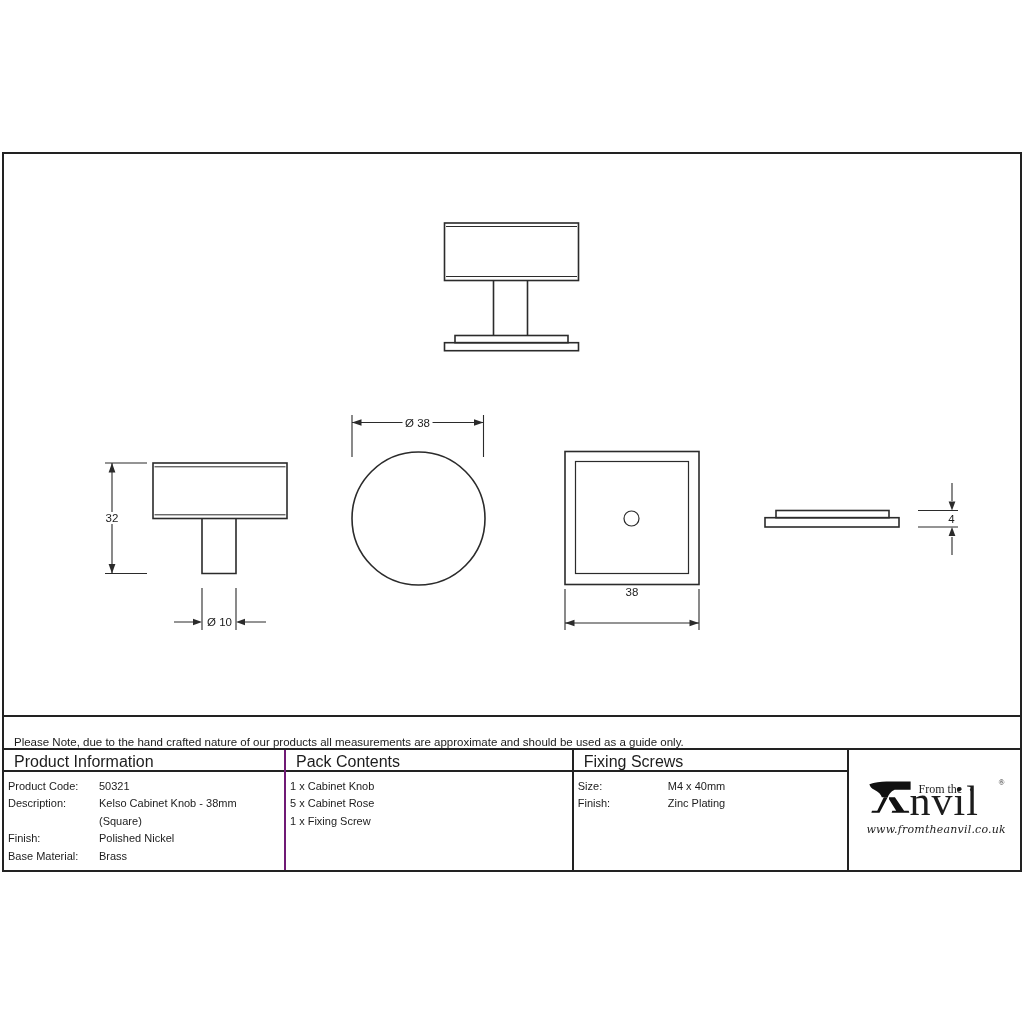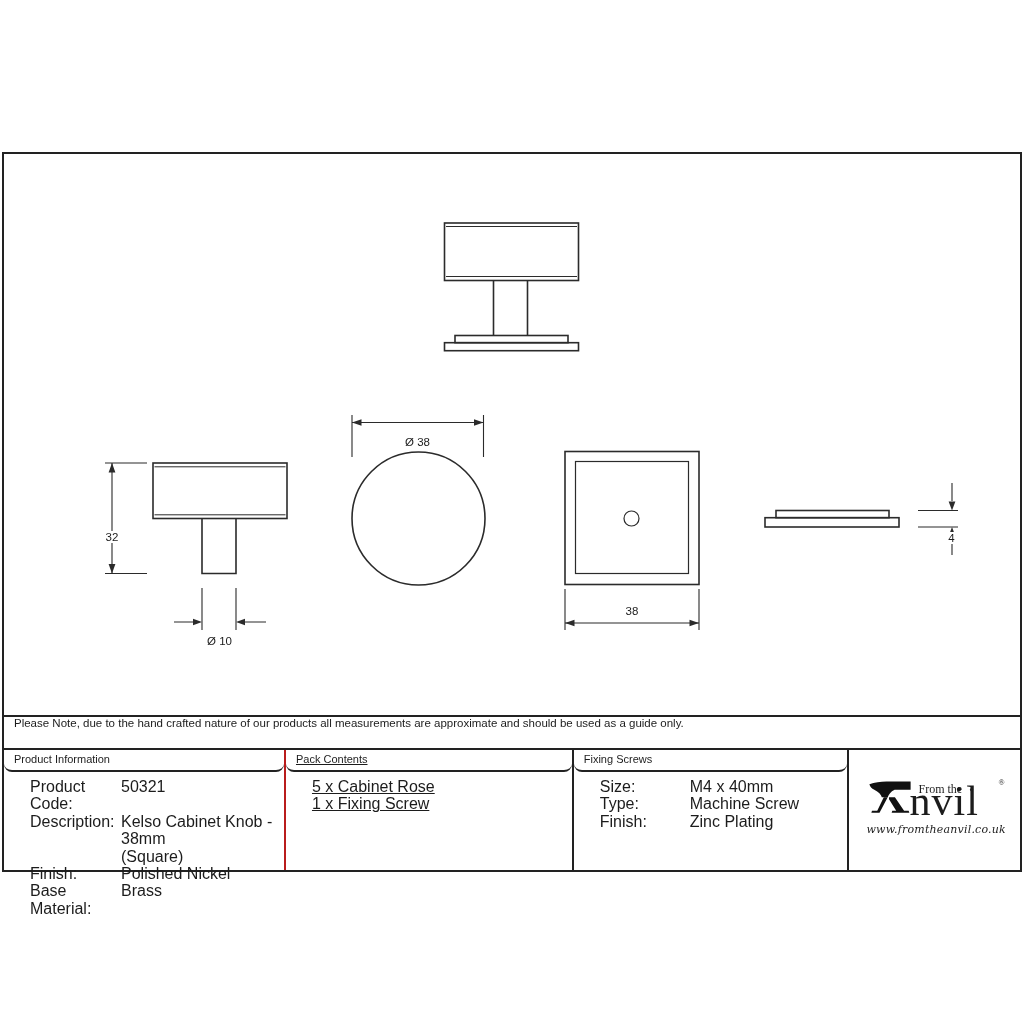--- a/index.html
+++ b/index.html
@@ -20,68 +20,66 @@
     box-sizing: border-box;
     display: flex; flex-direction: column;
     background: #fff;
     z-index: 1;
   }
   .draw-area { height: 561px; position: relative; }
 
   .note-row {
     height: 33px; box-sizing: border-box;
     border-top: 2px solid #222;
-    display: flex; align-items: flex-start;
+    display: flex; align-items: flex-end;
     padding: 0 10px;
     font-size: 11.5px;
   }
 
   .info-table {
     height: 122px; box-sizing: border-box;
     border-top: 2px solid #222;
     display: flex;
   }
   .col { box-sizing: border-box; }
   .col-product  { width: 288px; }
-  .col-pack     { width: 296px; border-left: 2px solid #b91c1c; text-decoration: underline; }
+  .col-pack     { width: 296px; border-left: 2px solid #701a75; }
   .col-screws   { width: 283px; border-left: 2px solid #222; }
   .col-logo     { width: 178px; border-left: 2px solid #222;
                   display: flex; align-items: center; justify-content: center; }
   .col-header {
     height: 20px; box-sizing: border-box;
     border-bottom: 2px solid #222;
-    font-size: 11px;
+    font-size: 16px;
     padding: 3px 0 17px 10px;
     white-space: nowrap;
-    border-radius: 8px;
   }
   .col-body {
-    padding: 6px 0 0 26px;
-    font-size: 16px; line-height: 17.4px;
+    padding: 6px 0 0 4px;
+    font-size: 11px; line-height: 17.4px;
   }
   .kv { display: flex; }
   .kv .k { flex: none; width: 91px; }
   .col-screws .kv .k { width: 90px; }
 
   
   .draw-svg {
     position: absolute; left: 0; top: 0;
     width: 1024px; height: 1024px;
     z-index: 2; pointer-events: none;
   }
   .dim {
     position: absolute;
     transform: translate(-50%, -50%);
     background: #fff;
     font-size: 11.5px;
     padding: 0 3px;
     z-index: 3;
     white-space: nowrap;
     color: #1c1c1c;
-    margin-top: 19px;
   }
 
   
   .logo { position: relative; width: 136px; height: 58px; }
   .brand { position: absolute; left: 0; top: 0; height: 40px;
            display: flex; align-items: flex-end; }
   .anvil-a { width: 48px; height: 36px; margin-bottom: 6px; }
   .brand-rest {
     font-family: "Liberation Serif", serif;
     font-size: 42px; line-height: 40px;
@@ -210,35 +208,32 @@
           <div class="kv">
             <span class="k">Base Material:</span>
             <span class="v">Brass</span>
           </div>
         </div>
       </div>
 
       <div class="col col-pack">
         <div class="col-header">Pack Contents</div>
         <div class="col-body">
+          <div>1 x Cabinet Knob</div>
           <div>5 x Cabinet Rose</div>
           <div>1 x Fixing Screw</div>
         </div>
       </div>
 
       <div class="col col-screws">
         <div class="col-header">Fixing Screws</div>
         <div class="col-body">
           <div class="kv">
             <span class="k">Size:</span>
             <span class="v">M4 x 40mm</span>
-          </div>
-          <div class="kv">
-            <span class="k">Type:</span>
-            <span class="v">Machine Screw</span>
           </div>
           <div class="kv">
             <span class="k">Finish:</span>
             <span class="v">Zinc Plating</span>
           </div>
         </div>
       </div>
 
       <div class="col col-logo">
         <div class="logo">

